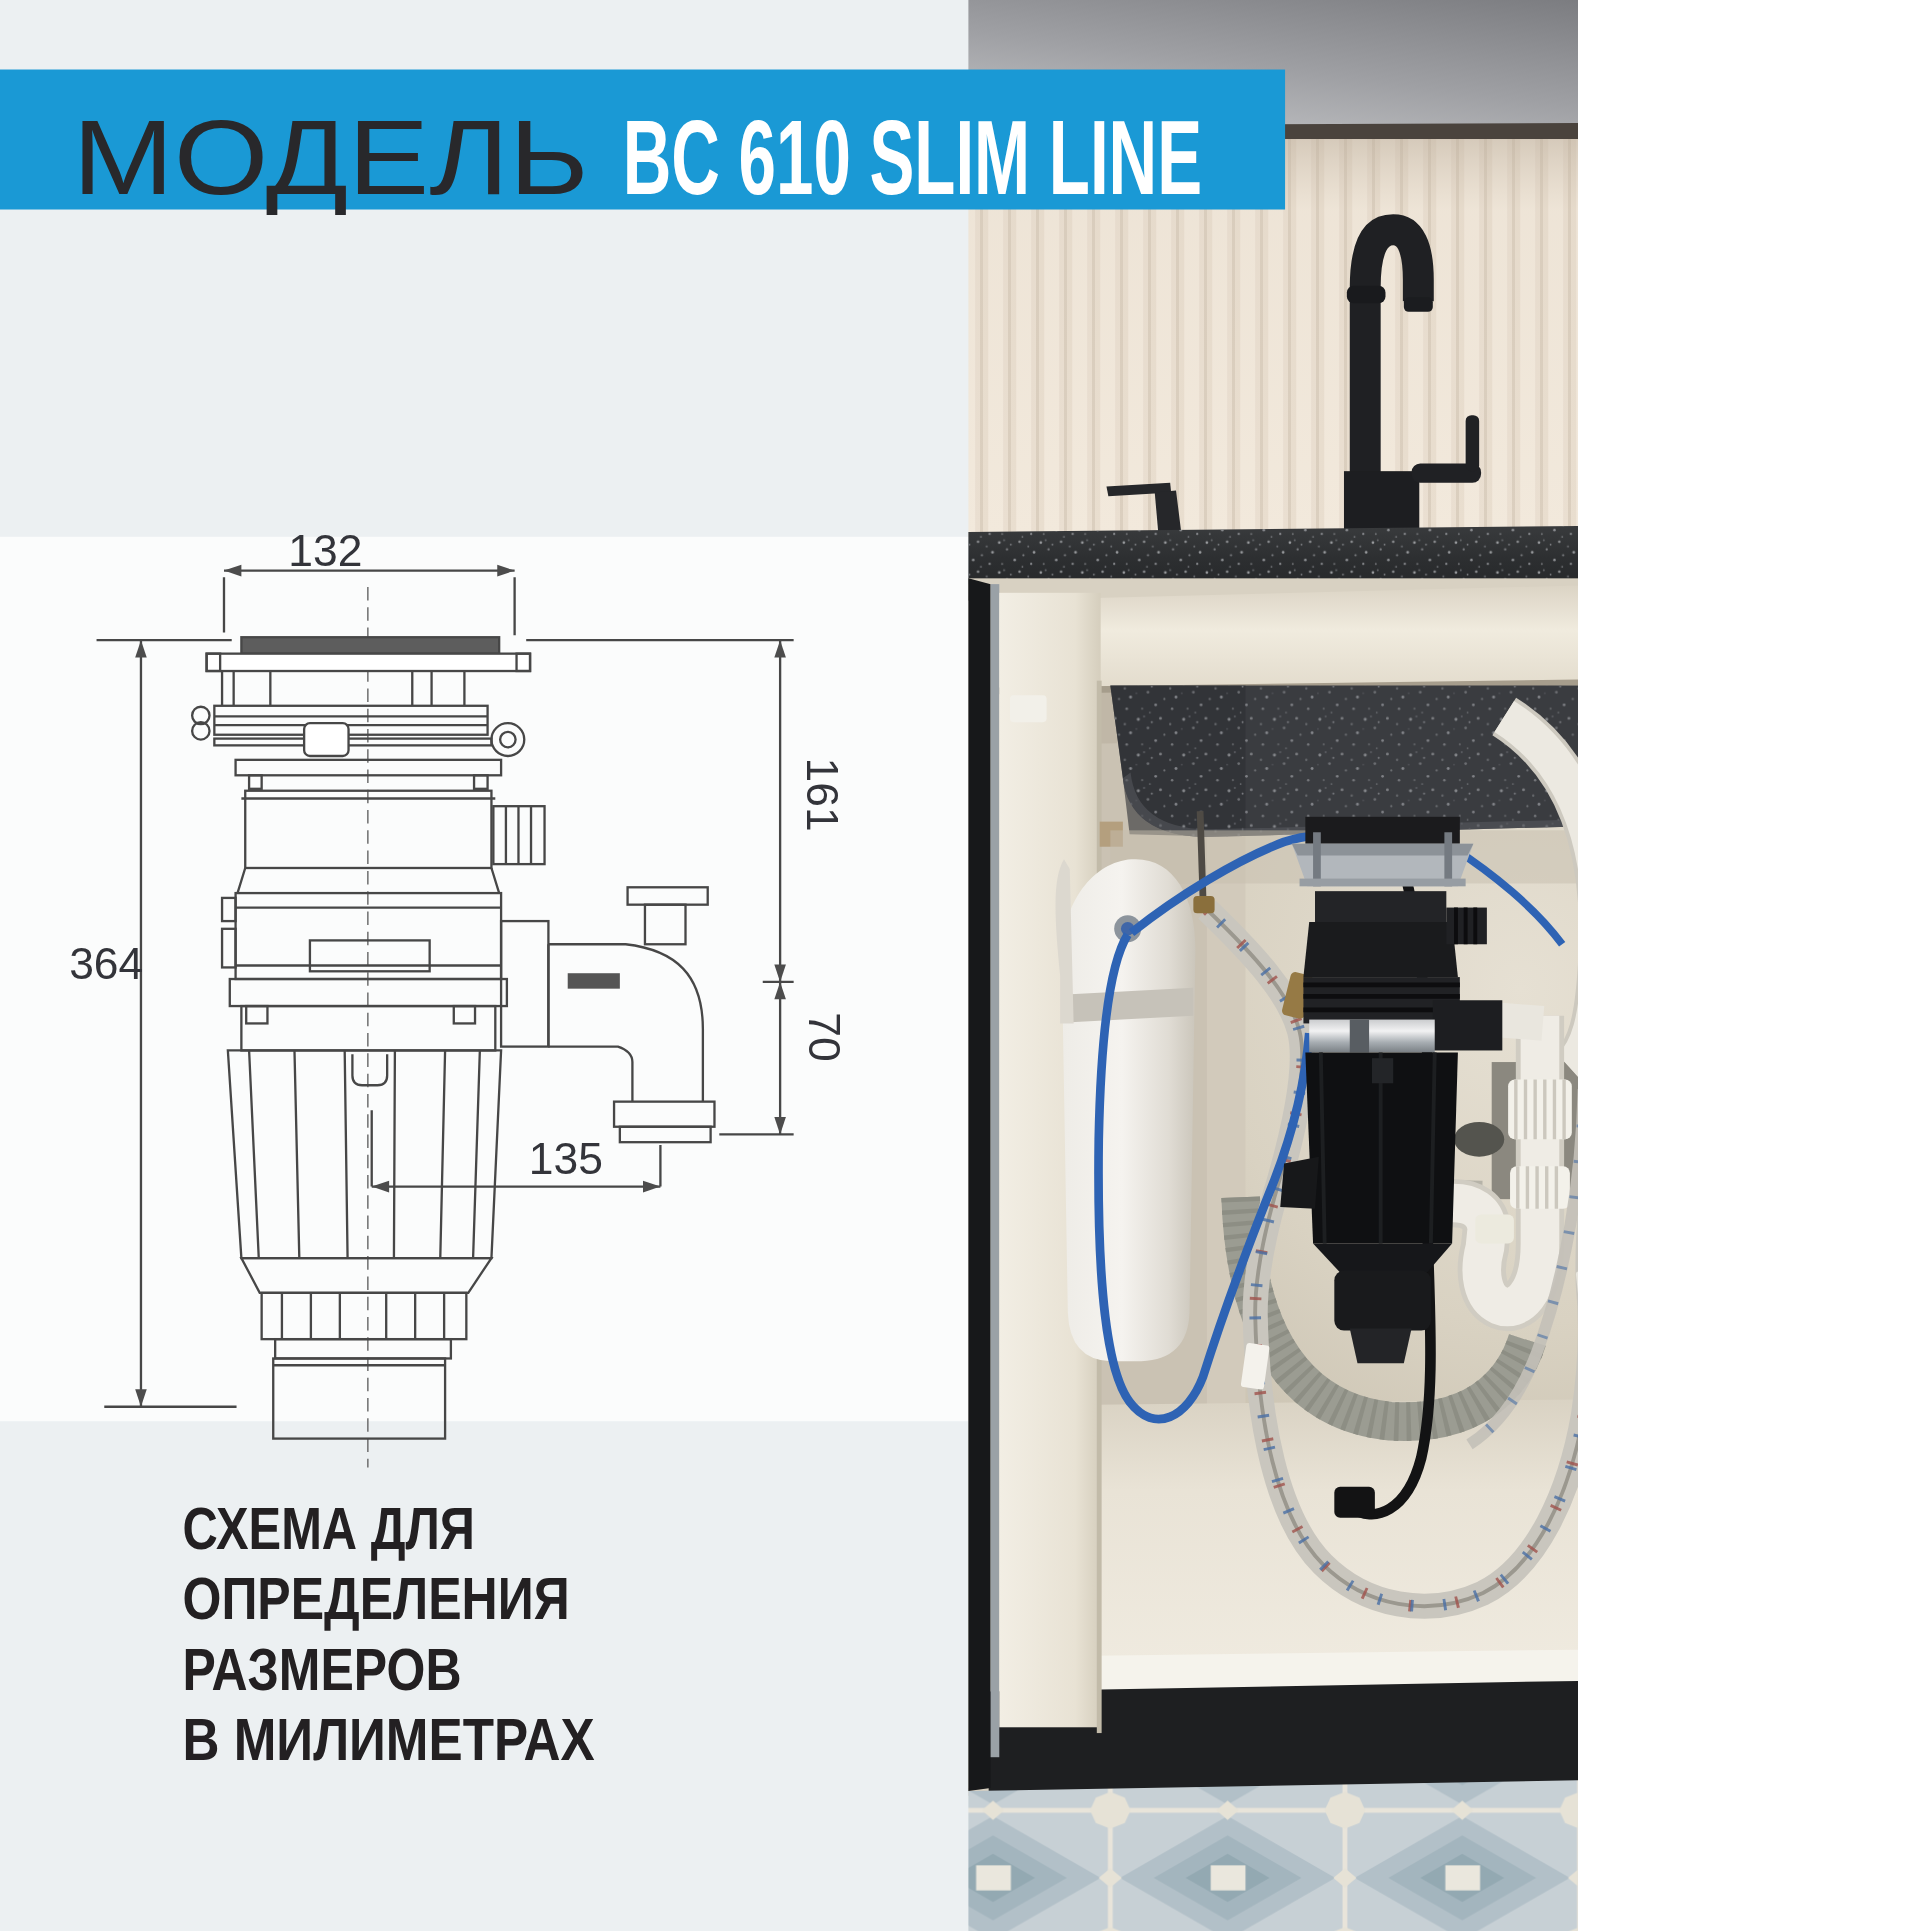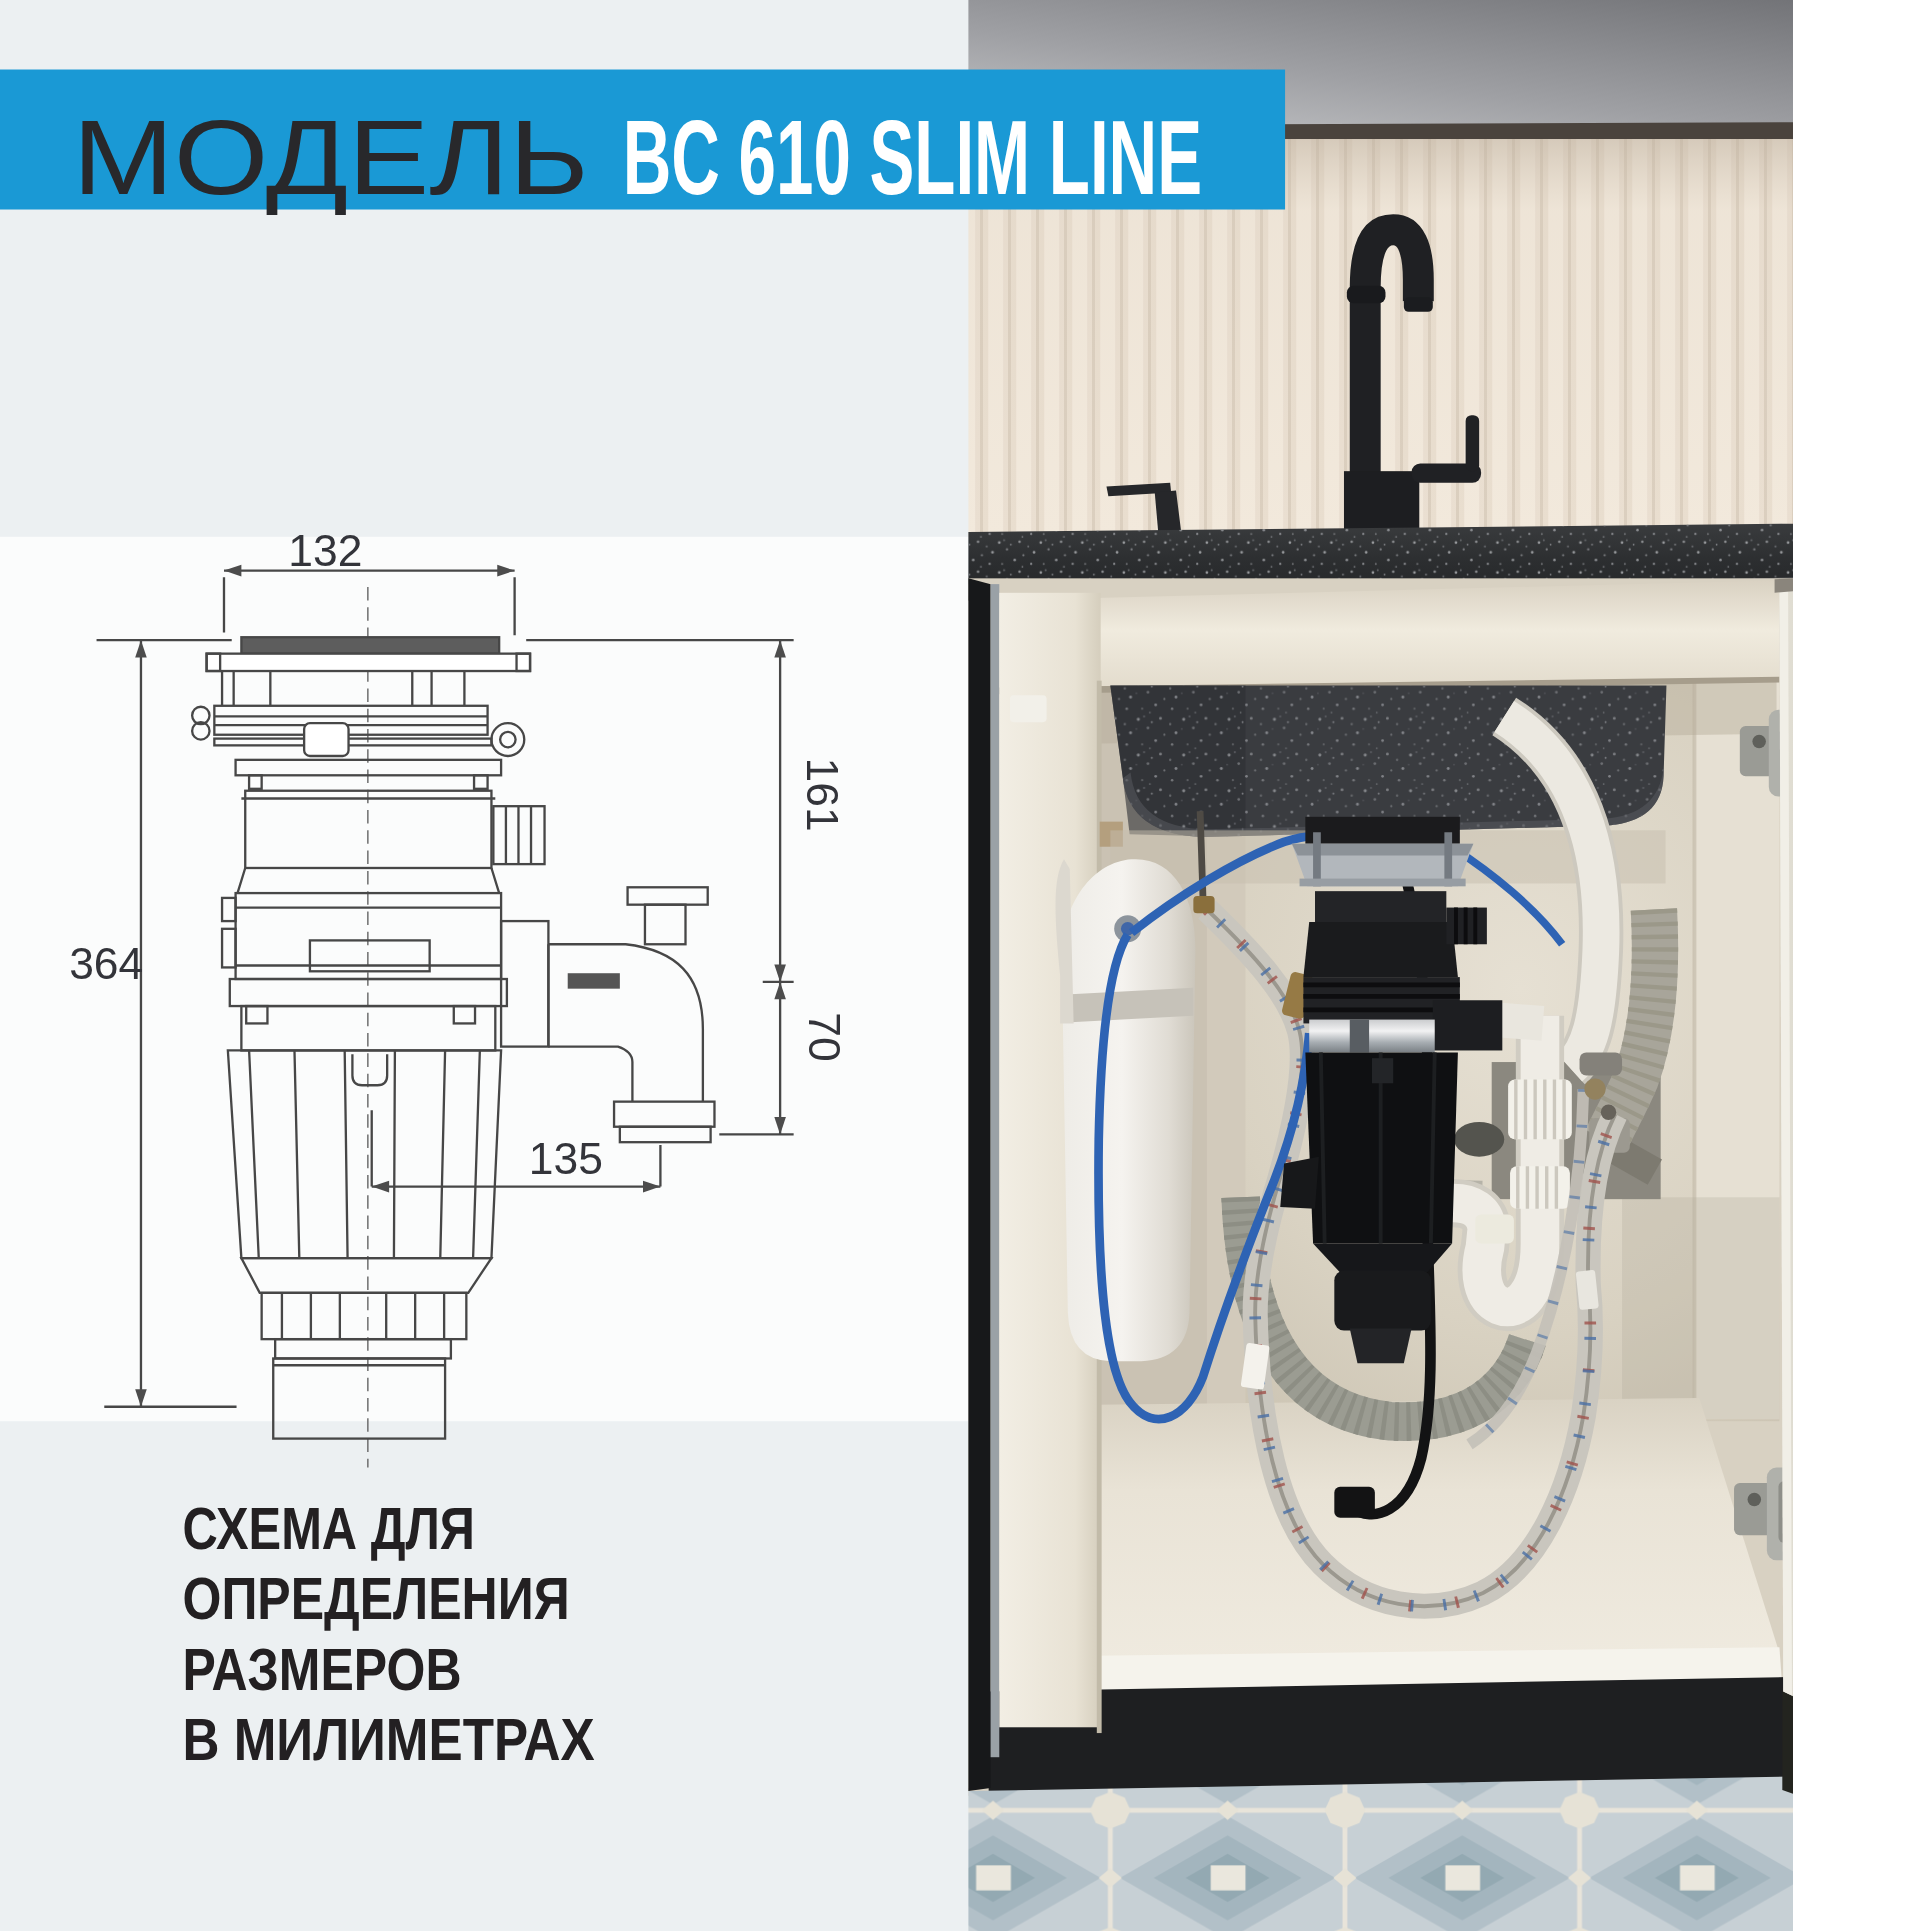--- a/index.html
+++ b/index.html
@@ -1,16 +1,16 @@
 <!DOCTYPE html>
 <html><head>
 <meta charset="utf-8">
 <style>
   html,body{margin:0;padding:0;}
-  .page{position:relative;width:1793px;height:1931px;background:#ECF0F2;overflow:hidden;font-family:"Liberation Sans",sans-serif;}
+  .page{position:relative;width:1578px;height:1931px;background:#ECF0F2;overflow:hidden;font-family:"Liberation Sans",sans-serif;}
   svg{display:block;}
 </style>
 </head>
 <body>
 <div class="page">
 <svg width="1931" height="1931" viewBox="0 0 2000 2000">
 <defs>
   <linearGradient id="wallg" x1="0" y1="1" x2="0.85" y2="0">
     <stop offset="0" stop-color="#c9cacc"></stop>
     <stop offset="0.45" stop-color="#9fa0a4"></stop>

